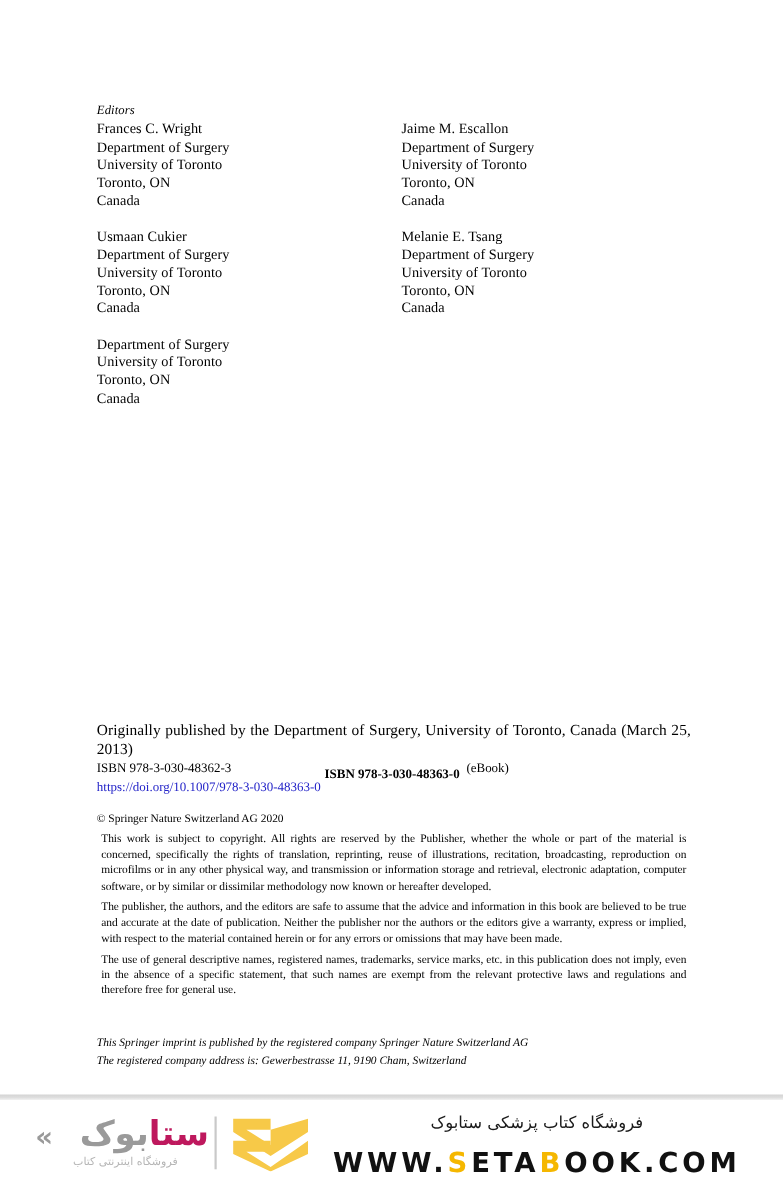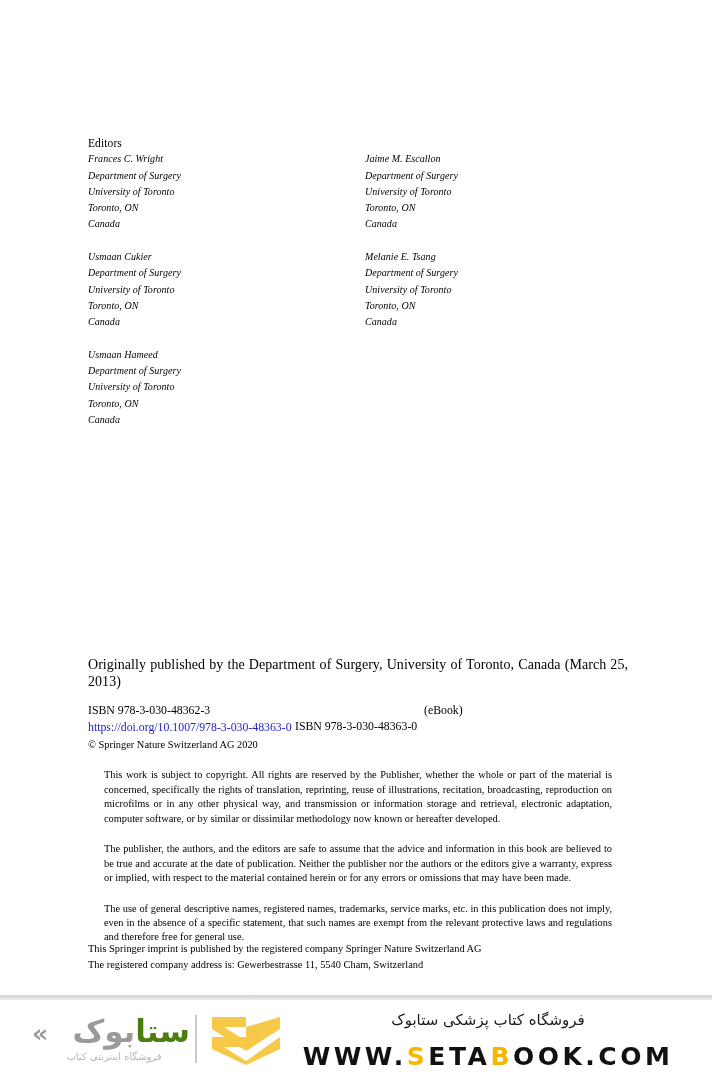--- a/index.html
+++ b/index.html
@@ -26,47 +26,46 @@
   }
 
   
   .editors-area {
     position: absolute;
     left: 88px;
     top: 93px;
     width: 560px;
   }
   .editors-label {
+    font-style: italic;
     font-size: 11.5px;
     line-height: 16.3px;
     letter-spacing: 0.1px;
-    margin-top: 42px;
   }
   .editor-cols {
     position: relative;
     width: 560px;
   }
   .ed-col {
     position: absolute;
     top: 0;
     width: 260px;
   }
   .ed-col.left  { left: 0px; }
   .ed-col.right { left: 277px; }
 
   .editor-entry {
     margin-bottom: 16.3px;
   }
   .editor-entry .ln {
     display: block;
-    font-size: 10px;
+    font-size: 13px;
     line-height: 16.3px;
     white-space: nowrap;
     letter-spacing: 0.05px;
-    font-style: italic;
   }
 
   
   .pub-block {
     position: absolute;
     left: 88px;
     top: 657px;
     width: 540px;
   }
   .pub-origin {
@@ -75,25 +74,25 @@
     text-align: justify;
     text-align-last: left;
     margin: 0;
     letter-spacing: 0.05px;
   }
   .isbn-row {
     position: relative;
     font-size: 11.8px;
     line-height: 16.6px;
     height: 16.6px;
-    margin-top: 12px;
+    margin-top: 0px;
     white-space: nowrap;
   }
   .isbn-print { position: absolute; left: 0; top: 0; }
-  .isbn-e     { position: absolute; left: 207px; top: 16px; }
+  .isbn-e     { position: absolute; left: 207px; top: 5px; font-weight: bold; }
   .isbn-etag  { position: absolute; left: 336px; top: 0; }
 
   .doi-link {
     display: block;
     font-size: 11.8px;
     line-height: 16.6px;
     color: #2323c8;
     text-decoration: none;
     white-space: nowrap;
   }
@@ -106,30 +105,31 @@
     width: 540px;
   }
   .legal-copy {
     font-size: 10.4px;
     line-height: 14.4px;
     margin: 0 0 1px 0;
   }
   .legal-para {
     font-size: 10.4px;
     line-height: 14.45px;
-    margin: 16px;
+    margin: 4px;
     text-align: justify;
     text-align-last: left;
     letter-spacing: -0.02px;
   }
   .imprint-block {
     position: absolute;
     left: 88px;
     top: 941px;
     width: 540px;
+    font-style: italic;
   }
   .imprint-line {
     display: block;
     font-size: 10.4px;
     line-height: 15.5px;
     white-space: nowrap;
   }
 
   
   .footer {
@@ -163,21 +163,21 @@
     width: 160px;
     height: 40px;
     direction: rtl;
     text-align: right;
     font-family: "DejaVu Sans", sans-serif;
     font-size: 31px;
     line-height: 40px;
     font-weight: bold;
     white-space: nowrap;
   }
-  .brand-word .w-yellow { color: #4d7c0f; }
+  .brand-word .w-yellow { color: #be185d; }
   .brand-word .w-gray   { color: #9a9a9a; margin-left: 16px; }
   .brand-chev {
     position: absolute;
     left: 2px;
     top: 12px;
     font-family: "DejaVu Sans", sans-serif;
     font-size: 25px;
     line-height: 25px;
     color: #9a9a9a;
     font-weight: bold;
@@ -258,21 +258,20 @@
             <span class="ln">Canada</span>
           </div>
           <div class="editor-entry">
             <span class="ln">Usmaan Cukier</span>
             <span class="ln">Department of Surgery</span>
             <span class="ln">University of Toronto</span>
             <span class="ln">Toronto, ON</span>
             <span class="ln">Canada</span>
           </div>
           <div class="editor-entry">
-            <span class="ln">Usmaan Hameed</span>
             <span class="ln">Department of Surgery</span>
             <span class="ln">University of Toronto</span>
             <span class="ln">Toronto, ON</span>
             <span class="ln">Canada</span>
           </div>
         </div>
       <div class="ed-col right" id="ed-col-right">
           <div class="editor-entry">
             <span class="ln">Jaime M. Escallon</span>
             <span class="ln">Department of Surgery</span>
@@ -303,21 +302,21 @@
 
   <div class="legal-block">
     <p class="legal-copy">© Springer Nature Switzerland AG 2020</p>
     <p class="legal-para">This work is subject to copyright. All rights are reserved by the Publisher, whether the whole or part of the material is concerned, specifically the rights of translation, reprinting, reuse of illustrations, recitation, broadcasting, reproduction on microfilms or in any other physical way, and transmission or information storage and retrieval, electronic adaptation, computer software, or by similar or dissimilar methodology now known or hereafter developed.</p>
     <p class="legal-para">The publisher, the authors, and the editors are safe to assume that the advice and information in this book are believed to be true and accurate at the date of publication. Neither the publisher nor the authors or the editors give a warranty, express or implied, with respect to the material contained herein or for any errors or omissions that may have been made.</p>
     <p class="legal-para">The use of general descriptive names, registered names, trademarks, service marks, etc. in this publication does not imply, even in the absence of a specific statement, that such names are exempt from the relevant protective laws and regulations and therefore free for general use.</p>
   </div>
 
   <div class="imprint-block">
     <span class="imprint-line">This Springer imprint is published by the registered company Springer Nature Switzerland AG</span>
-    <span class="imprint-line">The registered company address is: Gewerbestrasse 11, 5540 Cham, Switzerland</span>
+    <span class="imprint-line">The registered company address is: Gewerbestrasse 11, 9190 Cham, Switzerland</span>
   </div>
 
 </div>
 
 <div class="footer">
   <div class="footer-rule"></div>
 
   <div class="brand">
     <div class="brand-chev">«</div>
     <div class="brand-word">

